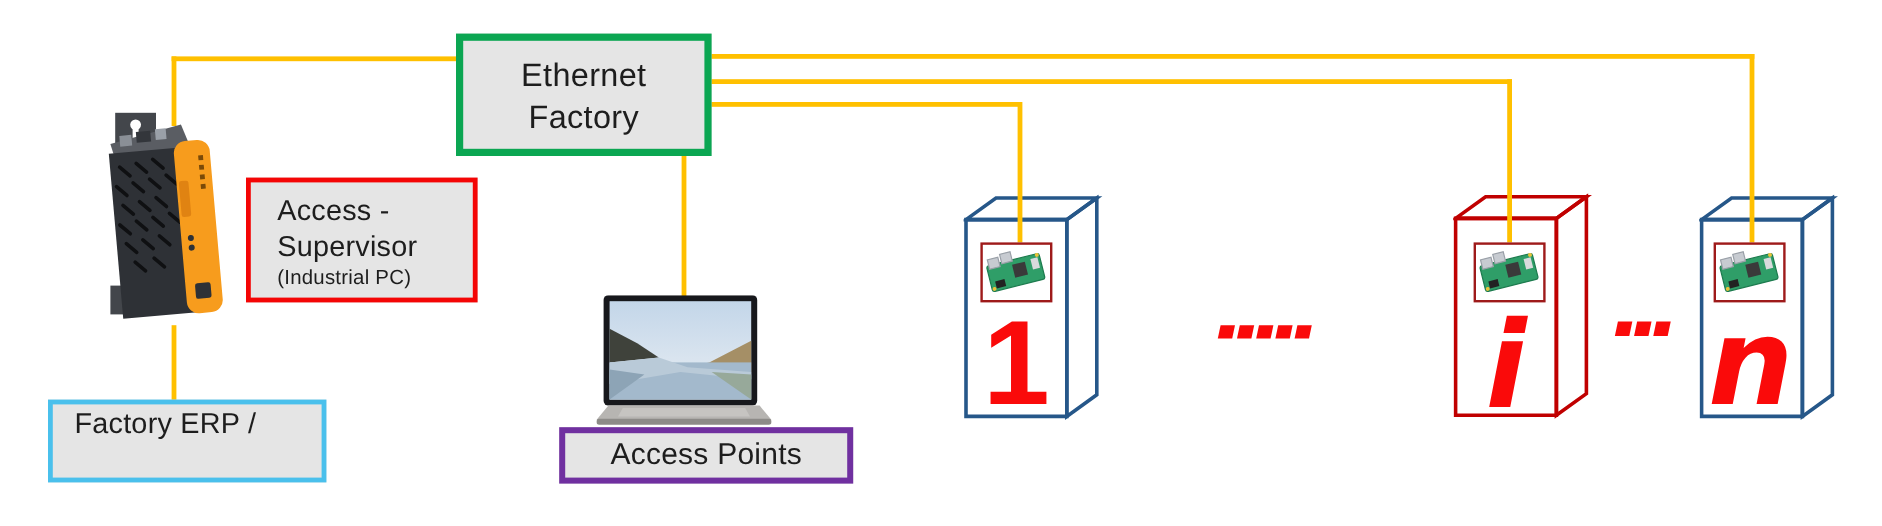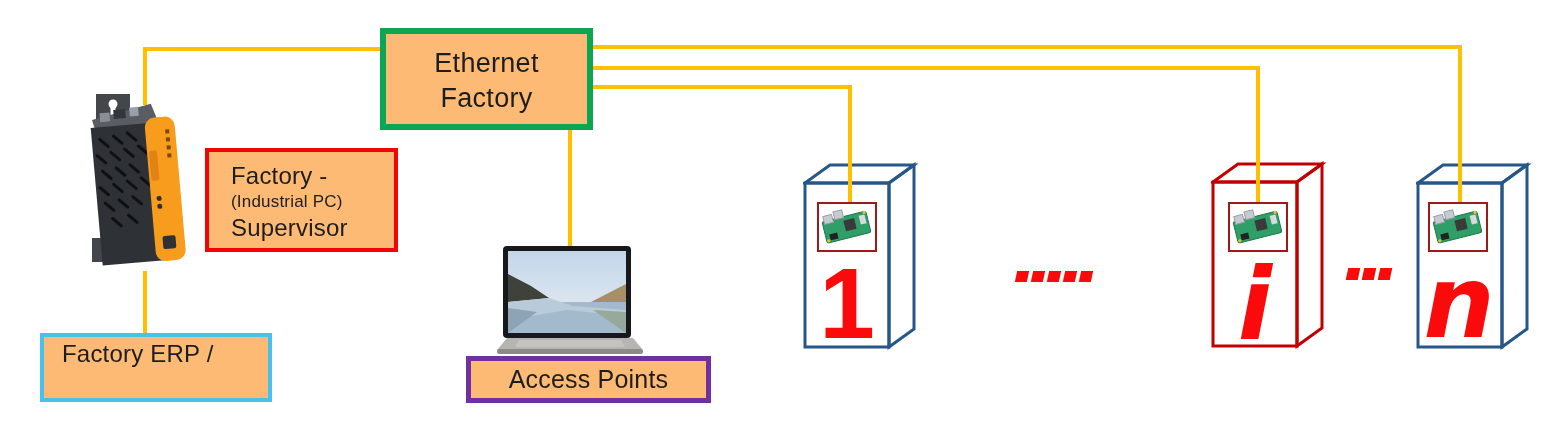--- a/index.html
+++ b/index.html
@@ -4,21 +4,21 @@
 <style>
   html,body{margin:0;padding:0;background:#ffffff;}
   .canvas{
     position:relative;width:1568px;height:438px;background:#ffffff;
     font-family:"Liberation Sans",sans-serif;color:var(--text,#1d1d1d);
     overflow:hidden;
   }
   
   .wire{position:absolute;background:var(--wire,#FFC000);}
   
-  .labelbox{position:absolute;background:#fdba74;box-sizing:border-box;}
+  .labelbox{position:absolute;background:#e5e5e5;box-sizing:border-box;}
   .labelbox .ln{display:block;}
   .switch-box{border:6px solid var(--switch_border,#0BA652);text-align:center;
     font-size:27px;line-height:35px;padding-top:12px;letter-spacing:.3px;}
   .gateway-box{border:4px solid var(--gateway_border,#F40505);
     font-size:24px;line-height:30px;padding:9px 0 0 22px;letter-spacing:.2px;}
   .gateway-box .sub{font-size:17px;line-height:22px;}
   .factory-box{border:4px solid var(--factory_border,#4AC0EC);
     font-size:24px;line-height:30px;padding:2px 0 0 18px;letter-spacing:.2px;}
   .access-box{border:5px solid var(--access_border,#7030A0);text-align:center;
     font-size:25px;line-height:36px;letter-spacing:.2px;}
@@ -196,23 +196,23 @@
       <span class="dash"></span>
       <span class="dash"></span>
     </div>
 
   <div class="labelbox switch-box" style="left:380px;top:28px;width:213px;height:102px;">
     <span class="ln">Ethernet</span>
     <span class="ln">Factory</span>
   </div>
 
   <div class="labelbox gateway-box" style="left:205px;top:148px;width:193px;height:104px;">
-    <span class="ln">Factory -</span>
+    <span class="ln">Access -</span>
+    <span class="ln">Supervisor</span>
     <span class="ln sub">(Industrial PC)</span>
-    <span class="ln">Supervisor</span>
   </div>
 
   <div class="labelbox factory-box" style="left:40px;top:333px;width:232px;height:69px;">
     <span class="ln">Factory ERP /</span>
   </div>
 
   <div class="labelbox access-box" style="left:466px;top:356px;width:245px;height:47px;">
     <span class="ln">Access Points</span>
   </div>
 

